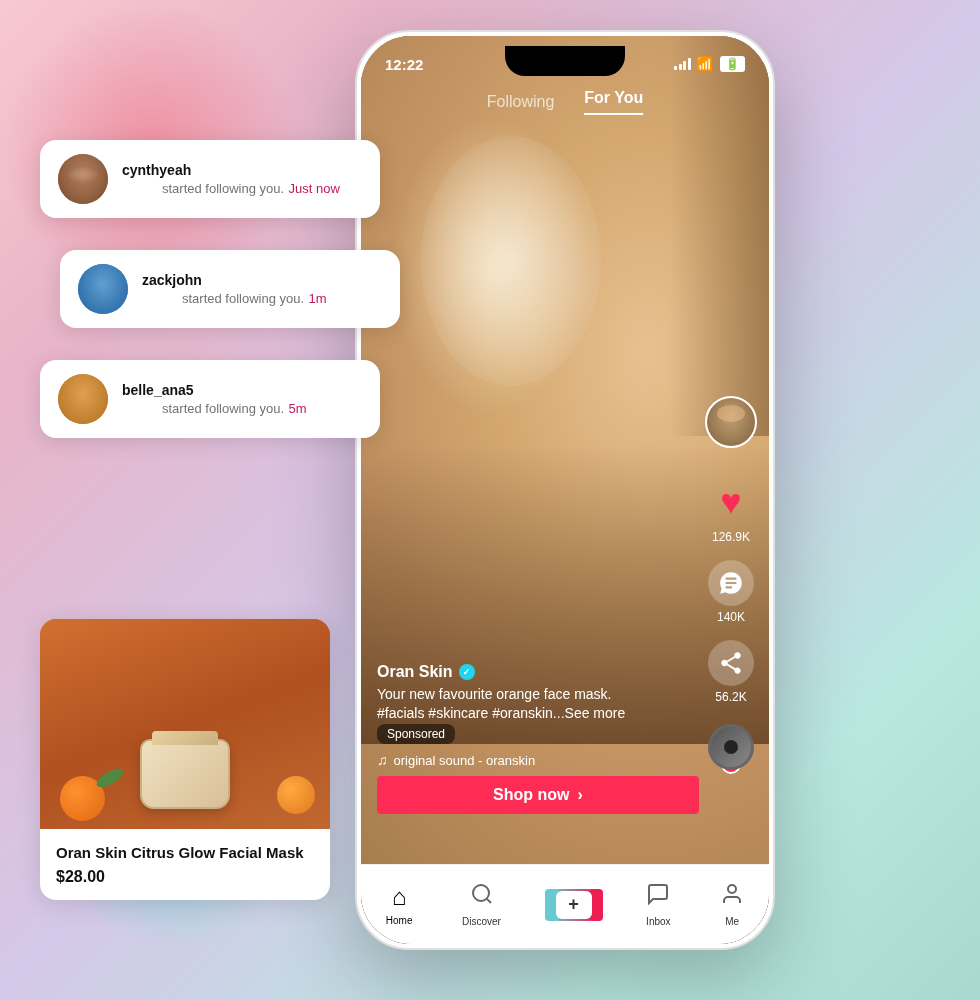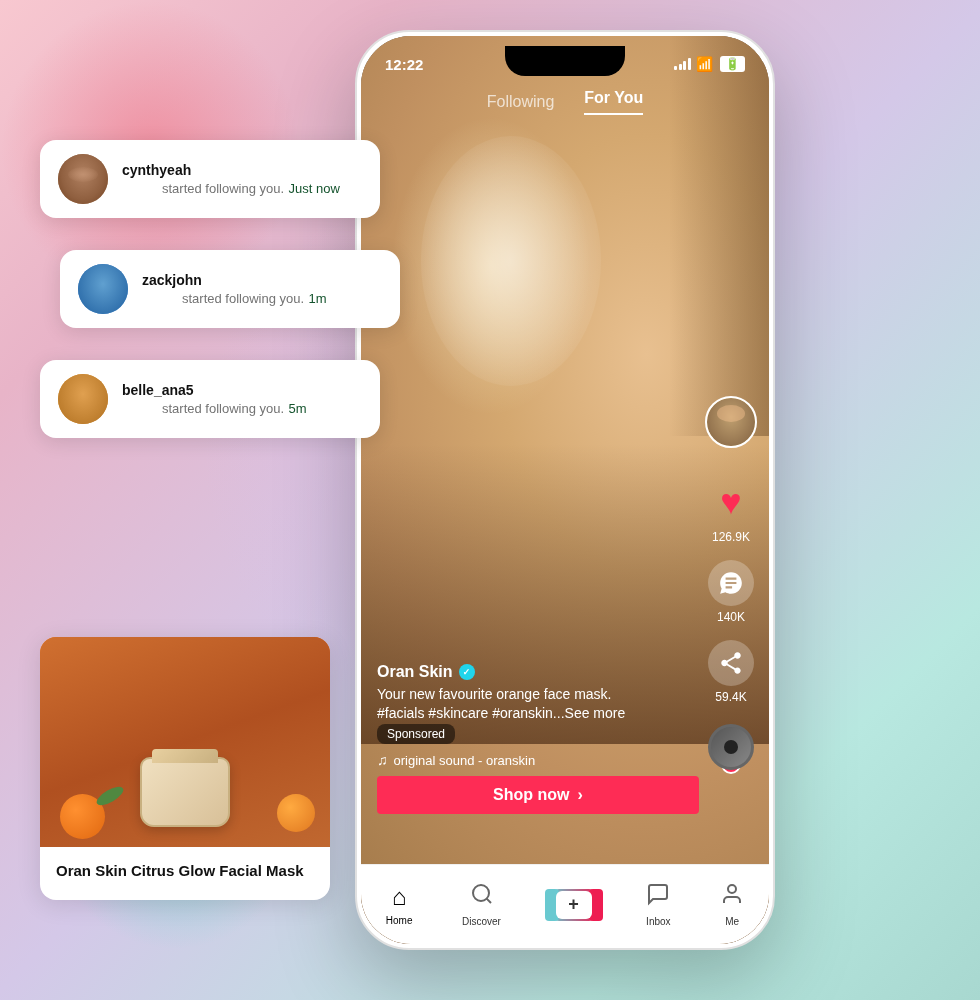--- a/index.html
+++ b/index.html
@@ -454,21 +454,21 @@
       font-weight: 700;
       color: #111;
     }
     .notif-action {
       font-size: 13px;
       color: #737373;
       margin-left: 40px;
     }
     .notif-time {
       font-size: 13px;
-      color: #14532d;
+      color: #be185d;
     }
 
     
     .notif-1 {
       top: 140px;
       left: 40px;
       width: 340px;
     }
     
     .notif-2 {
@@ -674,20 +674,21 @@
 <div class="product-card">
   <div class="product-img">
     <div class="product-img-bg"></div>
     <div class="orange-1"></div>
     <div class="orange-2"></div>
     <div class="leaf-1"></div>
     <div class="product-jar"></div>
   </div>
   <div class="product-info">
     <div class="product-name">Oran Skin Citrus Glow Facial Mask</div>
+    <div class="product-price">$28.00</div>
   </div>
 </div>
 
 <div class="phone-container">
   <div class="phone">
     <div class="phone-inner">
       <div class="phone-screen">
 
         <div class="face-bg"></div>
         <div class="face-highlight"></div>
@@ -740,21 +741,21 @@
             </div>
             <span class="action-count">140K</span>
           </div>
 
           <div class="action-btn">
             <div class="share-icon">
               <svg width="26" height="26" viewBox="0 0 24 24" fill="white">
                 <path d="M18 16.08c-.76 0-1.44.3-1.96.77L8.91 12.7c.05-.23.09-.46.09-.7s-.04-.47-.09-.7l7.05-4.11c.54.5 1.25.81 2.04.81 1.66 0 3-1.34 3-3s-1.34-3-3-3-3 1.34-3 3c0 .24.04.47.09.7L8.04 9.81C7.5 9.31 6.79 9 6 9c-1.66 0-3 1.34-3 3s1.34 3 3 3c.79 0 1.5-.31 2.04-.81l7.12 4.16c-.05.21-.08.43-.08.65 0 1.61 1.31 2.92 2.92 2.92s2.92-1.31 2.92-2.92c0-1.61-1.31-2.92-2.92-2.92z"></path>
               </svg>
             </div>
-            <span class="action-count">59.4K</span>
+            <span class="action-count">56.2K</span>
           </div>
 
           <div class="action-btn" style="margin-top:4px;">
             <div class="music-disc"></div>
           </div>
         </div>
 
         <div class="content-area">
           <div class="creator-name">
             <span>Oran Skin</span>

